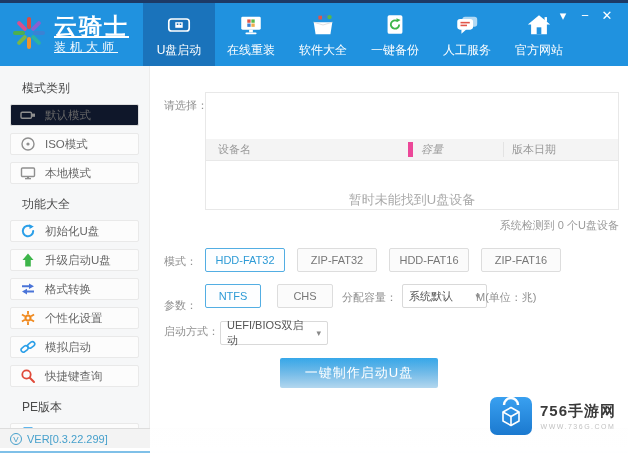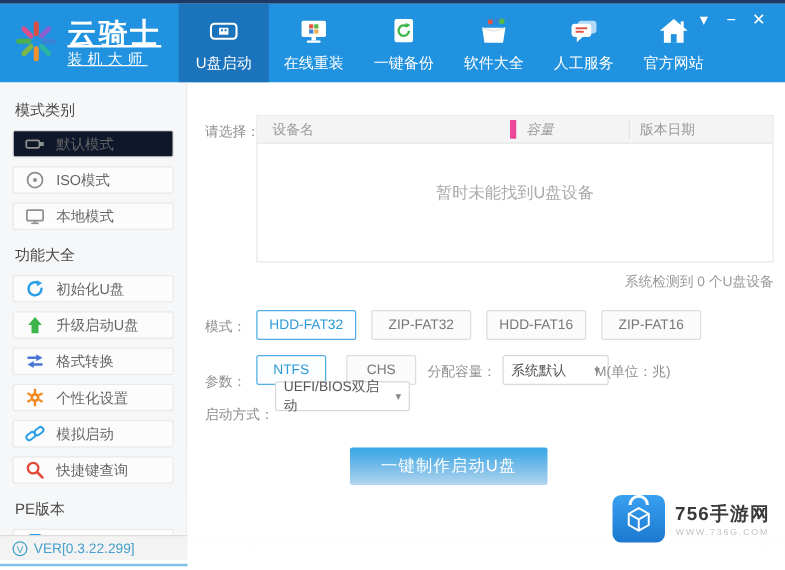--- a/index.html
+++ b/index.html
@@ -19,39 +19,39 @@
   .tabs { position:absolute; left:143px; top:0; height:63px; display:flex; }
   .tab { width:72px; height:63px; display:flex; flex-direction:column; align-items:center; justify-content:center; cursor:pointer; }
   .tab.active { background:#1a73bb; }
   .tab .t-icon { height:30px; display:flex; align-items:center; justify-content:center; }
   .tab .t-label { font-size:12px; color:#fff; margin-top:2px; }
   .win-controls { position:absolute; right:10px; top:4px; display:flex; color:#fff; }
   .win-controls span { width:22px; text-align:center; font-size:13px; cursor:pointer; line-height:18px; }
 
   
   .sidebar { position:absolute; left:0; top:66px; width:150px; height:362px; background:#f6f7f8; border-right:1px solid #ececec; padding:8px 10px 0 10px; }
-  .side-title { font-size:12px; color:#4a4a4a; margin:6px 0 7px 2px; }
+  .side-title { font-size:12px; color:#4a4a4a; margin:6px 0 7px 12px; }
   .side-title.gap { margin-top:12px; }
   .side-item { height:22px; display:flex; align-items:center; background:#fcfcfc; border:1px solid #e9e9e9; border-radius:2px; margin-bottom:7px; padding-left:9px; cursor:pointer; }
   .side-item.selected { background:#0f172a; border-color:#dedede; }
   .side-item .s-icon { width:16px; height:16px; margin-right:9px; display:flex; align-items:center; justify-content:center; }
   .side-item .s-label { font-size:11.5px; color:#666; white-space:nowrap; }
 
   
   .statusbar { position:absolute; left:0; right:0; top:428px; height:20px; background:#f3f3f3; border-top:1px solid #ddd; display:flex; align-items:center; padding-left:10px; }
   .ver-badge { width:12px; height:12px; border:1px solid #46a0cc; border-radius:50%; color:#46a0cc; font-size:8px; line-height:11px; text-align:center; margin-right:5px; }
   .ver-text { font-size:11px; color:#46a0cc; }
   .bottom-blue-line { position:absolute; left:0; right:0; bottom:3px; height:2px; background:#7fc0e8; }
 
   
   .main { position:absolute; left:150px; top:66px; right:0; height:362px; background:#fff; }
   .flabel { position:absolute; font-size:11px; color:#8f8f8f; white-space:nowrap; }
 
   .device-table { position:absolute; left:55px; top:26px; width:414px; height:118px; border:1px solid #e8e8e8; }
-  .dt-head { height:22px; background:#f4f4f4; border-bottom:1px solid #e8e8e8; display:flex; align-items:center; font-size:11px; color:#999; }
+  .dt-head { height:22px; background:#f4f4f4; border-bottom:1px solid #e8e8e8; display:flex; align-items:center; font-size:11px; color:#999;margin-top:46px; }
   .dt-col-name { flex:1; padding-left:12px; }
   .dt-col-cap { width:95px; border-left:5px solid #ec4899; padding-left:8px;font-style:italic; }
   .dt-col-date { width:115px; border-left:1px solid #e3e3e3; padding-left:8px; }
   .dt-empty { text-align:center; margin-top:30px; font-size:13px; color:#aaa; }
   .detect-status { position:absolute; left:55px; top:152px; width:414px; text-align:right; font-size:11px; color:#9a9a9a; }
 
   .opt-row { position:absolute; left:55px; display:flex; }
   .opt-btn { width:80px; height:24px; border:1px solid #ddd; background:#fbfbfb; color:#777; font-size:11px; display:flex; align-items:center; justify-content:center; margin-right:12px; border-radius:2px; cursor:pointer; }
   .opt-btn.small { width:56px; margin-right:16px; }
   .opt-btn.selected { border-color:#53aee3; color:#2e9bd6; background:#fdfeff; }
@@ -118,38 +118,38 @@
             <rect x="14.4" y="12.4" width="3.6" height="3.6" fill="#f0ad4e"></rect>
             <rect x="12" y="19" width="4" height="3" fill="#fff"></rect>
             <rect x="8" y="22" width="12" height="2" rx="1" fill="#fff"></rect>
           </svg>
         </span>
         <span class="t-label">在线重装</span>
       </div>
       <div class="tab">
         <span class="t-icon">
           <svg width="26" height="26" viewBox="0 0 28 28">
-            <rect x="6" y="3.5" width="16" height="20" rx="2" fill="#fff"></rect>
-            <path d="M18.5 13.5 a4.5 4.5 0 1 1 -2.2 -3.9" fill="none" stroke="#3db54a" stroke-width="2"></path>
-            <path d="M15.5 6.8 L20 8.6 L16 11 Z" fill="#3db54a"></path>
-          </svg>
-        </span>
-        <span class="t-label">一键备份</span>
-      </div>
-      <div class="tab">
-        <span class="t-icon">
-          <svg width="26" height="26" viewBox="0 0 28 28">
             <rect x="9" y="4" width="4" height="4" fill="#e05548"></rect>
             <rect x="14.5" y="2.8" width="4" height="4" fill="#3b82d4"></rect>
             <circle cx="21" cy="5.5" r="2.4" fill="#58b84a"></circle>
             <path d="M4 11 L24 11 L22 24 L6 24 Z" fill="#fff"></path>
             <path d="M4 11 L14 14 L24 11" fill="none" stroke="#dcdcdc" stroke-width="1"></path>
           </svg>
         </span>
         <span class="t-label">软件大全</span>
+      </div>
+      <div class="tab">
+        <span class="t-icon">
+          <svg width="26" height="26" viewBox="0 0 28 28">
+            <rect x="6" y="3.5" width="16" height="20" rx="2" fill="#fff"></rect>
+            <path d="M18.5 13.5 a4.5 4.5 0 1 1 -2.2 -3.9" fill="none" stroke="#3db54a" stroke-width="2"></path>
+            <path d="M15.5 6.8 L20 8.6 L16 11 Z" fill="#3db54a"></path>
+          </svg>
+        </span>
+        <span class="t-label">一键备份</span>
       </div>
       <div class="tab">
         <span class="t-icon">
           <svg width="26" height="26" viewBox="0 0 28 28">
             <rect x="9" y="5" width="16" height="11" rx="3" fill="rgba(255,255,255,0.65)"></rect>
             <rect x="3.5" y="7.5" width="17" height="11.5" rx="3" fill="#fff"></rect>
             <path d="M8 18.5 L8 23.5 L13.5 18.5 Z" fill="#fff"></path>
             <rect x="7" y="10.6" width="10" height="1.7" fill="#e05548"></rect>
             <rect x="7" y="13.6" width="7" height="1.7" fill="#e05548"></rect>
           </svg>
@@ -314,21 +314,21 @@
       <div class="opt-btn small">CHS</div>
     </div>
     <span class="flabel" style="left:192px; top:224px;">分配容量：</span>
     <div class="dropdown" style="left:252px; top:218px; width:85px;">
       <span>系统默认</span>
       <span class="dd-caret">▾</span>
     </div>
     <span class="flabel" style="left:326px; top:224px;">M(单位：兆)</span>
 
     <span class="flabel" style="left:14px; top:258px;">启动方式：</span>
-    <div class="dropdown" style="left:70px; top:239px; width:108px;">
+    <div class="dropdown" style="left:70px; top:255px; width:108px;">
       <span>UEFI/BIOS双启动</span>
       <span class="dd-caret">▾</span>
     </div>
 
     <div class="make-btn">一键制作启动U盘</div>
   </div>
 
   <div class="statusbar">
     <span class="ver-badge">V</span>
     <span class="ver-text">VER[0.3.22.299]</span>

